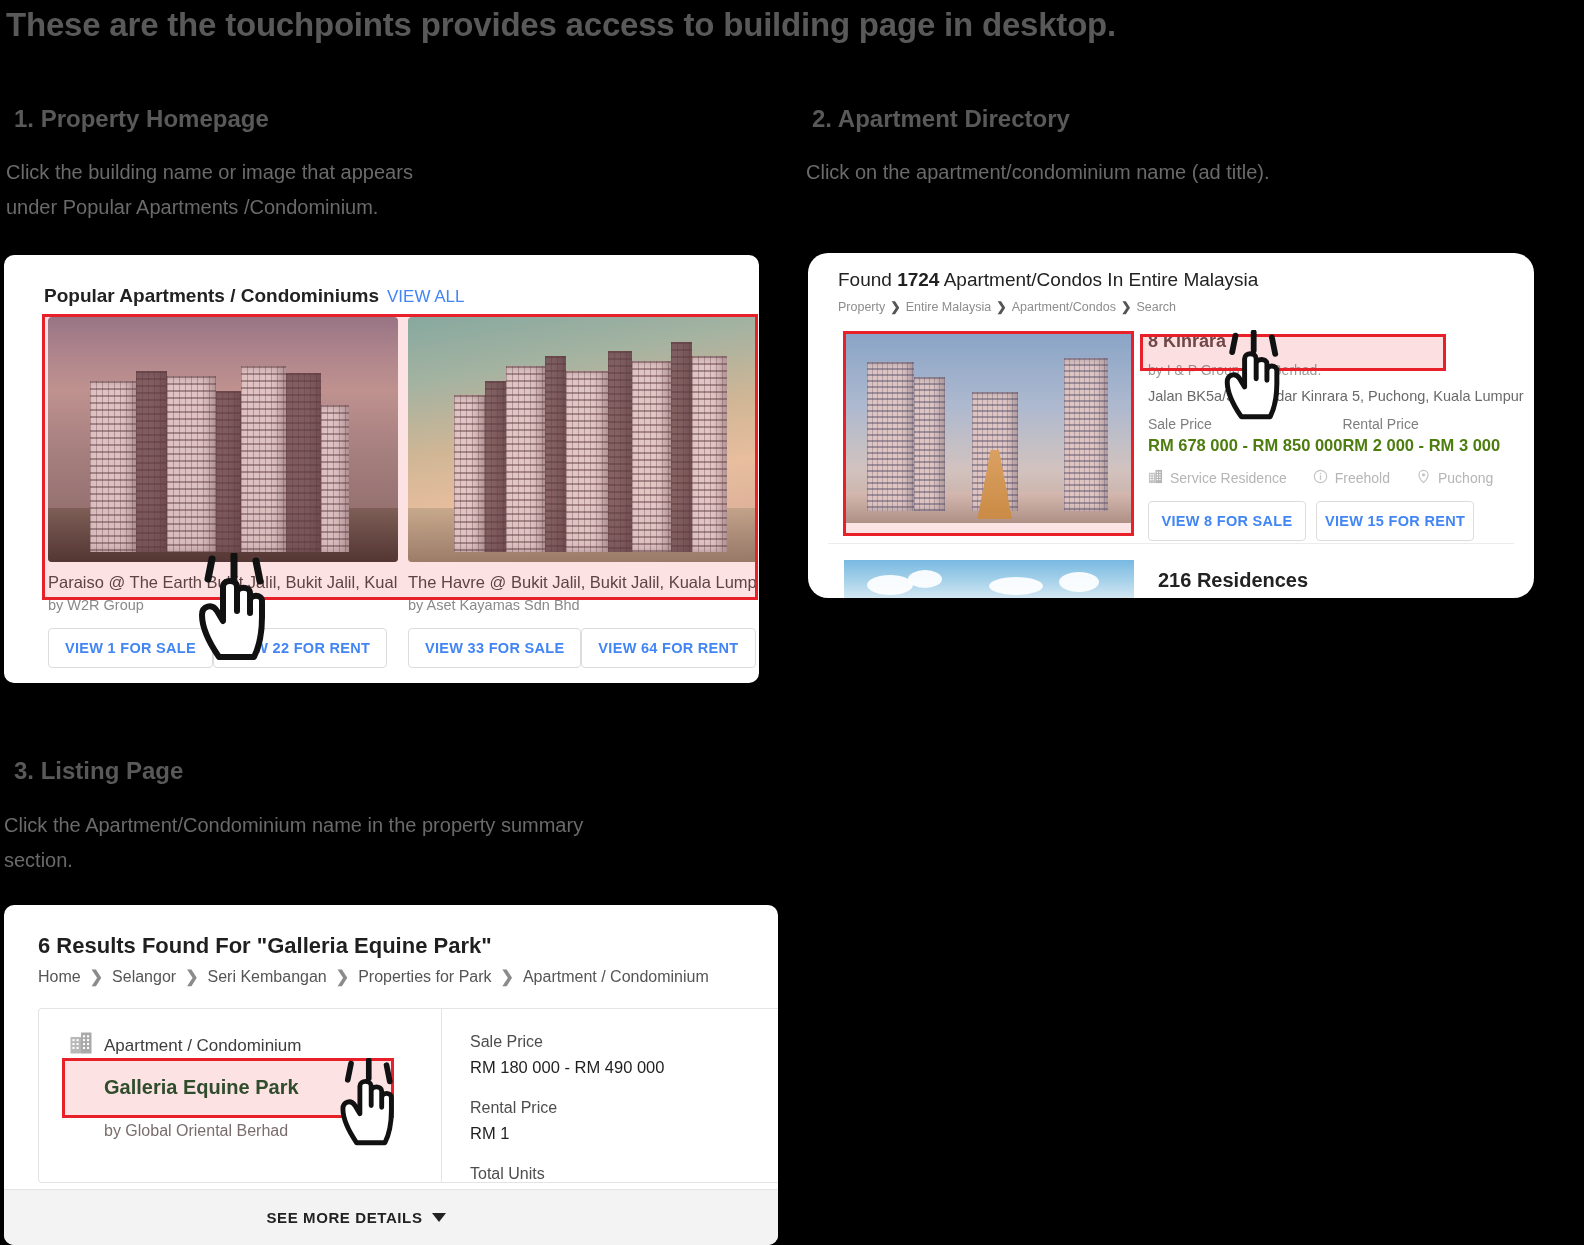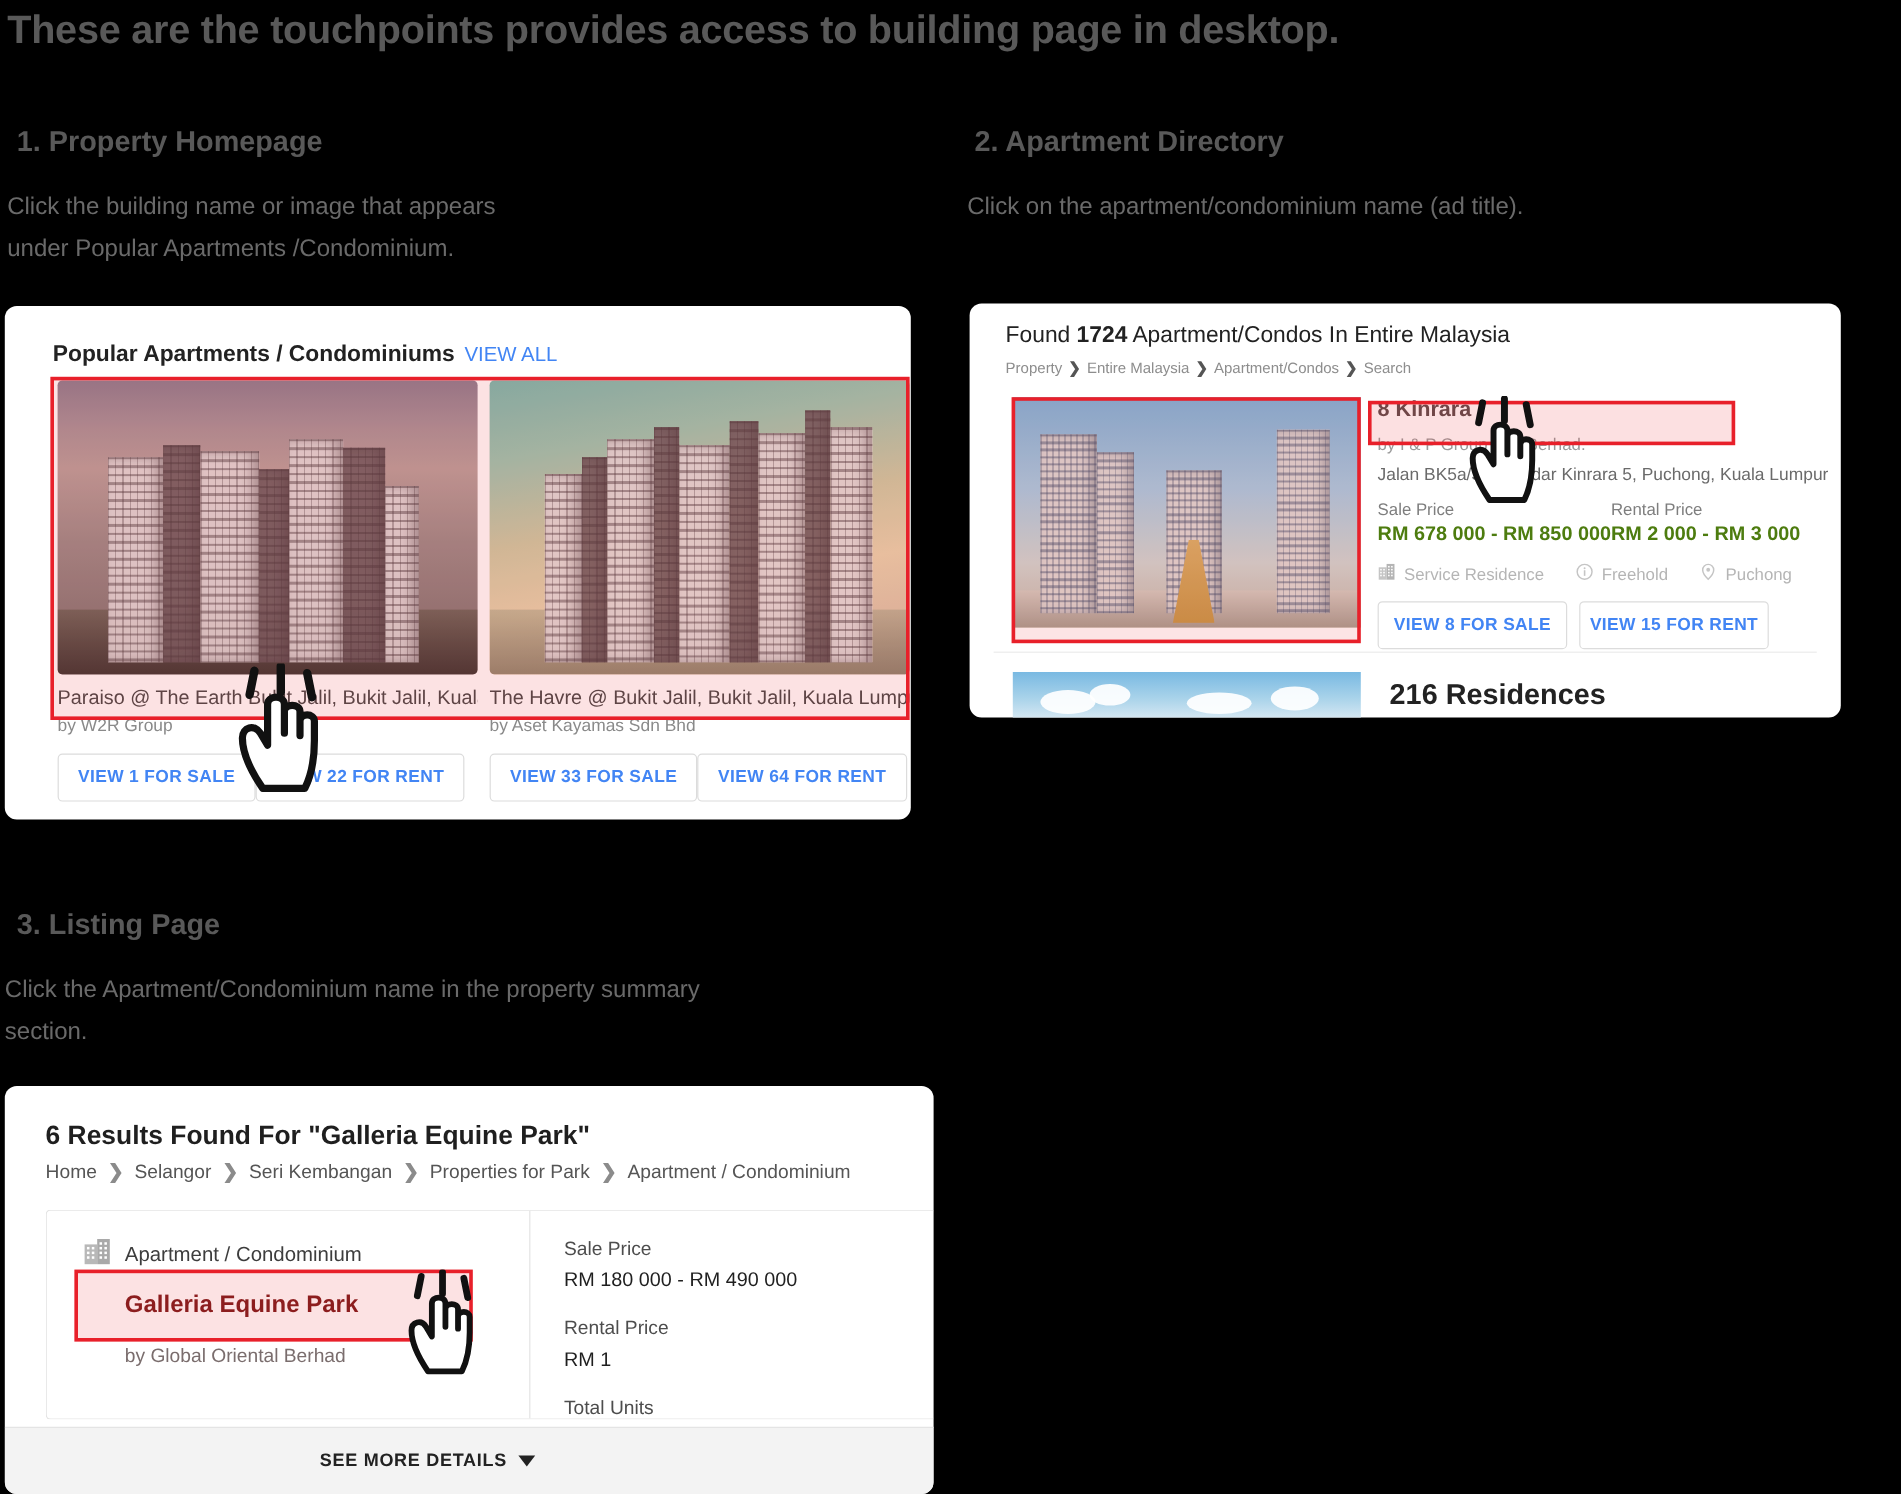--- a/index.html
+++ b/index.html
@@ -91,21 +91,21 @@
     text-align: center;
   }
   
   #hl-home {
     position: absolute; left: 42px; top: 314px; width: 716px; height: 286px;
     border: 3px solid #e8202a; background: rgba(232,32,42,.13);
     pointer-events: none;
   }
 
   
-  #card-dir { left: 808px; top: 253px; width: 726px; height: 345px; }
+  #card-dir { left: 808px; top: 253px; width: 726px; height: 345px; border-radius: 20px; }
   .c2-title {
     position: absolute; left: 30px; top: 16px;
     font-size: 19px; color: #222;
   }
   .c2-title b { font-weight: bold; }
   .c2-crumbs {
     position: absolute; left: 30px; top: 46px;
     font-size: 12.5px; color: #8d8d8d; white-space: nowrap;
   }
   .c2-crumbs .sep { color: #555; font-weight: bold; margin: 0 5px; }
@@ -151,21 +151,21 @@
     position: absolute; left: 36px; top: 307px; display: flex; align-items: center;
   }
   .c2-next-img {
     width: 290px; height: 40px;
     background: linear-gradient(180deg,#79b9e2 0%, #a9d3ea 55%, #d9e9f3 100%);
     position: relative; overflow: hidden;
   }
   .c2-next-img .cloud{
     position:absolute; background:#fff; border-radius:50%; opacity:.92;
   }
-  .c2-next-name { font-size: 24px; font-weight: bold; color: #222; margin-left: 24px; white-space: nowrap; }
+  .c2-next-name { font-size: 20px; font-weight: bold; color: #222; margin-left: 24px; white-space: nowrap; }
   
   #hl-dir-photo {
     position: absolute; left: 843px; top: 331px; width: 291px; height: 205px;
     border: 3px solid #e8202a; background: rgba(232,32,42,.12); pointer-events:none;
   }
   #hl-dir-title {
     position: absolute; left: 1140px; top: 334px; width: 306px; height: 37px;
     border: 3px solid #e8202a; background: rgba(232,32,42,.14); pointer-events:none;
   }
 
@@ -180,21 +180,21 @@
     font-size: 16px; color: #555; white-space: nowrap;
   }
   .c3-crumbs .sep { color: #8b8b8b; font-weight: bold; margin: 0 9px; }
   .c3-summary {
     position: absolute; left: 34px; top: 103px; right: 0; height: 175px;
     border: 1px solid #e4e4e4; border-right: none; border-radius: 4px 0 0 4px;
     display: flex;
   }
   .c3-left { width: 402px; padding: 22px 0 0 30px; position: relative; }
   .c3-type { display: flex; align-items: center; gap: 11px; font-size: 17px; color: #3d3d3d; }
-  .c3-name { font-size: 20px; font-weight: bold; color: #7f1d1d; }
+  .c3-name { font-size: 20px; font-weight: bold; color: #14532d; }
   .c3-by { font-size: 16px; color: #7a6d6d; margin-top: 23px; }
   .c3-right {
     flex: 1; border-left: 1px solid #e4e4e4; padding: 24px 0 0 28px;
     display: flex; flex-wrap: wrap;
   }
   .c3-cell { width: 260px; margin-bottom: 22px; }
   .c3-clabel { font-size: 16px; color: #4d4d4d; }
   .c3-cval { font-size: 16.5px; font-weight: normal; color: #1f1f1f; margin-top: 7px; white-space: nowrap; }
   .c3-footer {
     position: absolute; left: 0; right: 0; bottom: 0; height: 56px;

